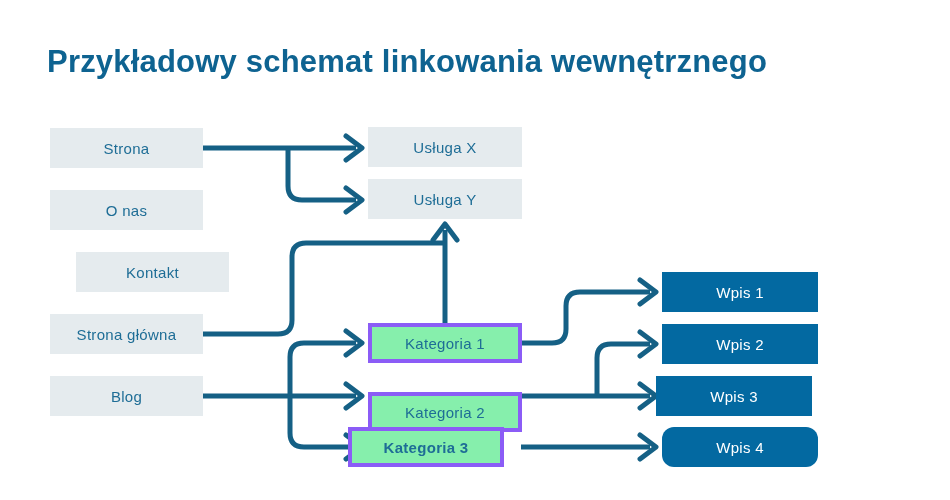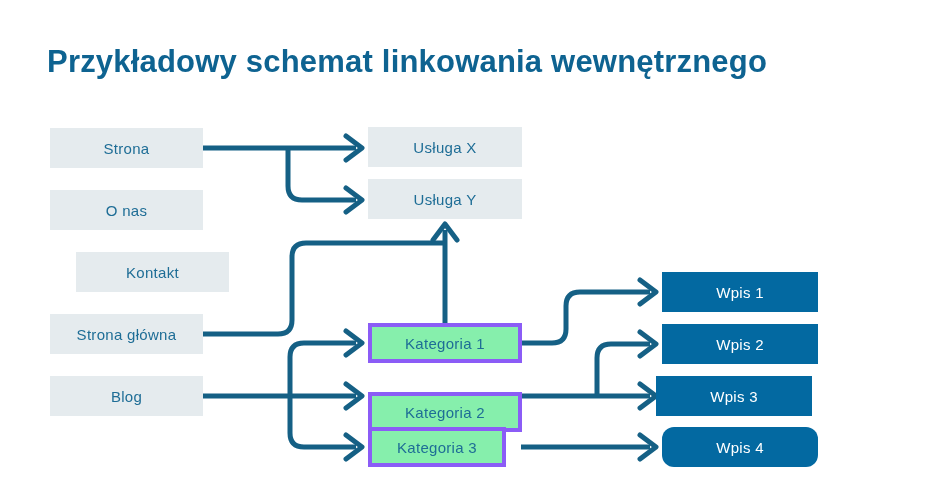--- a/index.html
+++ b/index.html
@@ -131,20 +131,20 @@
   <div class="node light" style="left:50px; top:190px;">O nas</div>
   <div class="node light" style="left:68px; top:252px;margin-left:8px;">Kontakt</div>
   <div class="node light" style="left:50px; top:314px;">Strona główna</div>
   <div class="node light" style="left:50px; top:376px;">Blog</div>
 
   <div class="node light" style="left:368px; top:127px; width:154px;">Usługa X</div>
   <div class="node light" style="left:368px; top:179px; width:154px;">Usługa Y</div>
 
   <div class="node outline" style="left:368px; top:323px; width:154px;">Kategoria 1</div>
   <div class="node outline" style="left:368px; top:376px; width:154px;margin-top:16px;">Kategoria 2</div>
-  <div class="node outline" style="left:368px; top:427px; width:138px;">Kategoria 3</div>
+  <div class="node outline" style="left:348px; top:427px; width:156px;font-weight:bold;">Kategoria 3</div>
 
   <div class="node dark" style="left:662px; top:272px;">Wpis 1</div>
   <div class="node dark" style="left:662px; top:324px;">Wpis 2</div>
   <div class="node dark" style="left:656px; top:376px;">Wpis 3</div>
   <div class="node dark" style="left:662px; top:427px;border-radius:12px;">Wpis 4</div>
 
 </div>
 
 </body></html>

